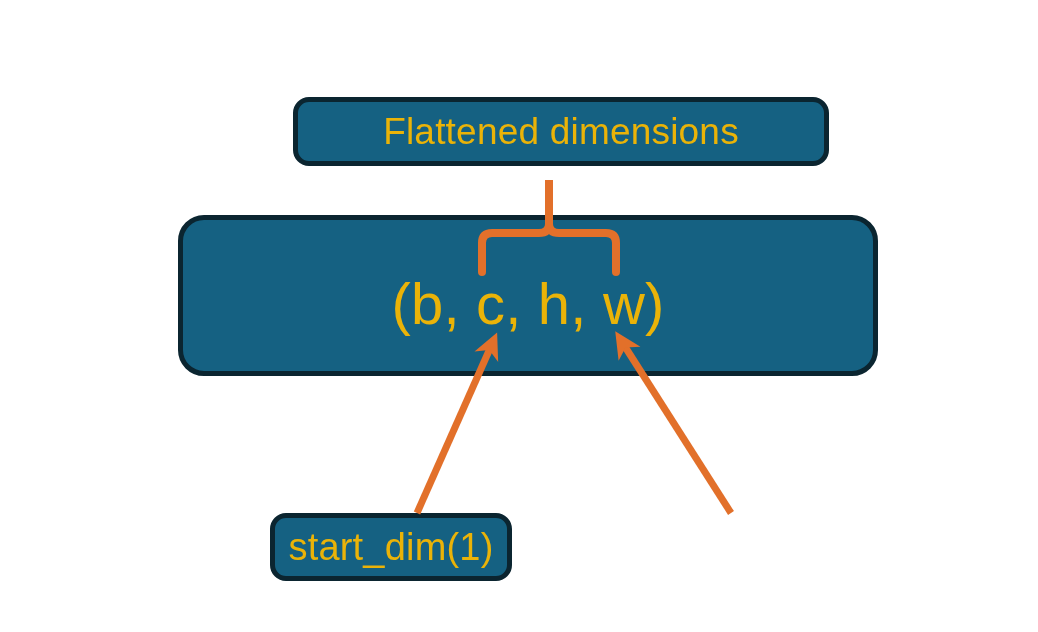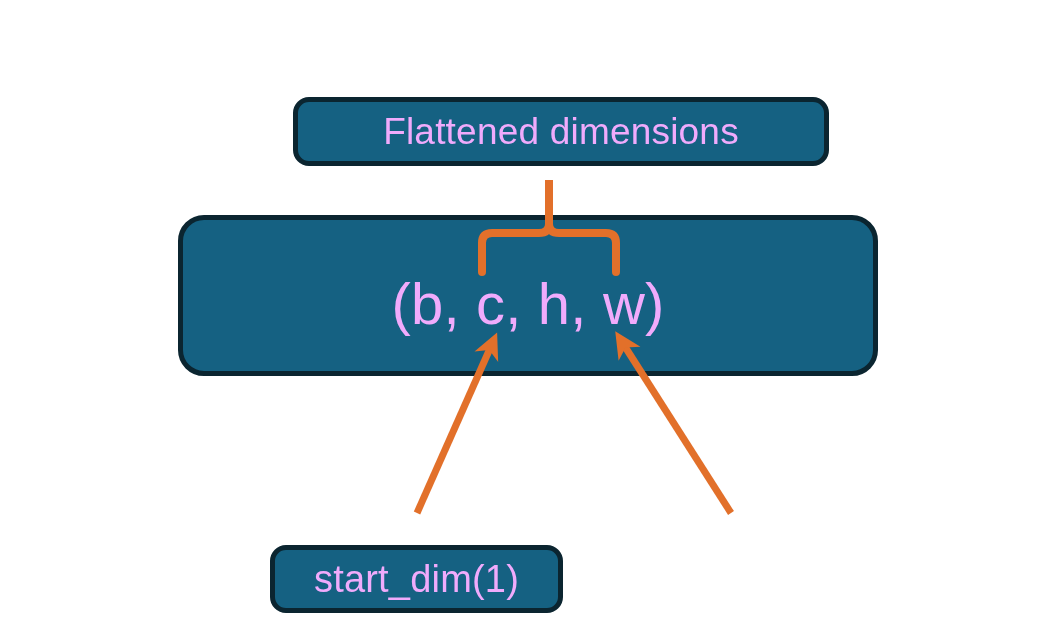--- a/index.html
+++ b/index.html
@@ -19,21 +19,21 @@
   }
   .node {
     position: absolute;
     box-sizing: border-box;
     background: #156182;
     border: 5px solid #0b2530;
     border-radius: 18px;
     display: flex;
     align-items: center;
     justify-content: center;
-    color: #f0abfc;
+    color: #eab308;
     letter-spacing: 0.2px;
     user-select: none;
   }
   .node-label {
     display: block;
     line-height: 1;
     white-space: nowrap;
     font-weight: 400;
   }
 
@@ -58,24 +58,23 @@
   #shape-box .node-label {
     font-size: 58px;
     position: relative;
     top: 8px;
   }
 
   
   #start-dim-box {
     left: 270px;
     top: 513px;
-    width: 293px;
+    width: 242px;
     height: 68px;
     border-radius: 16px;
-    margin-top: 32px;
   }
   #start-dim-box .node-label { font-size: 38px; }
 
   #end-dim-box {
     left: 583px;
     top: 513px;
     width: 297px;
     height: 68px;
     border-radius: 16px;
   }

